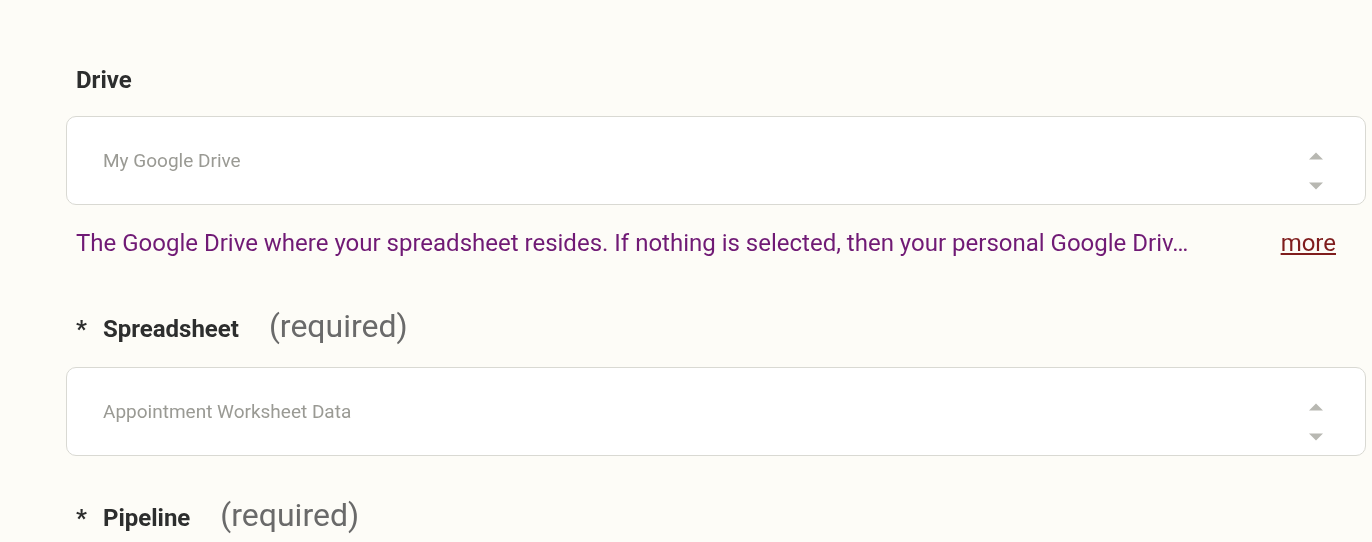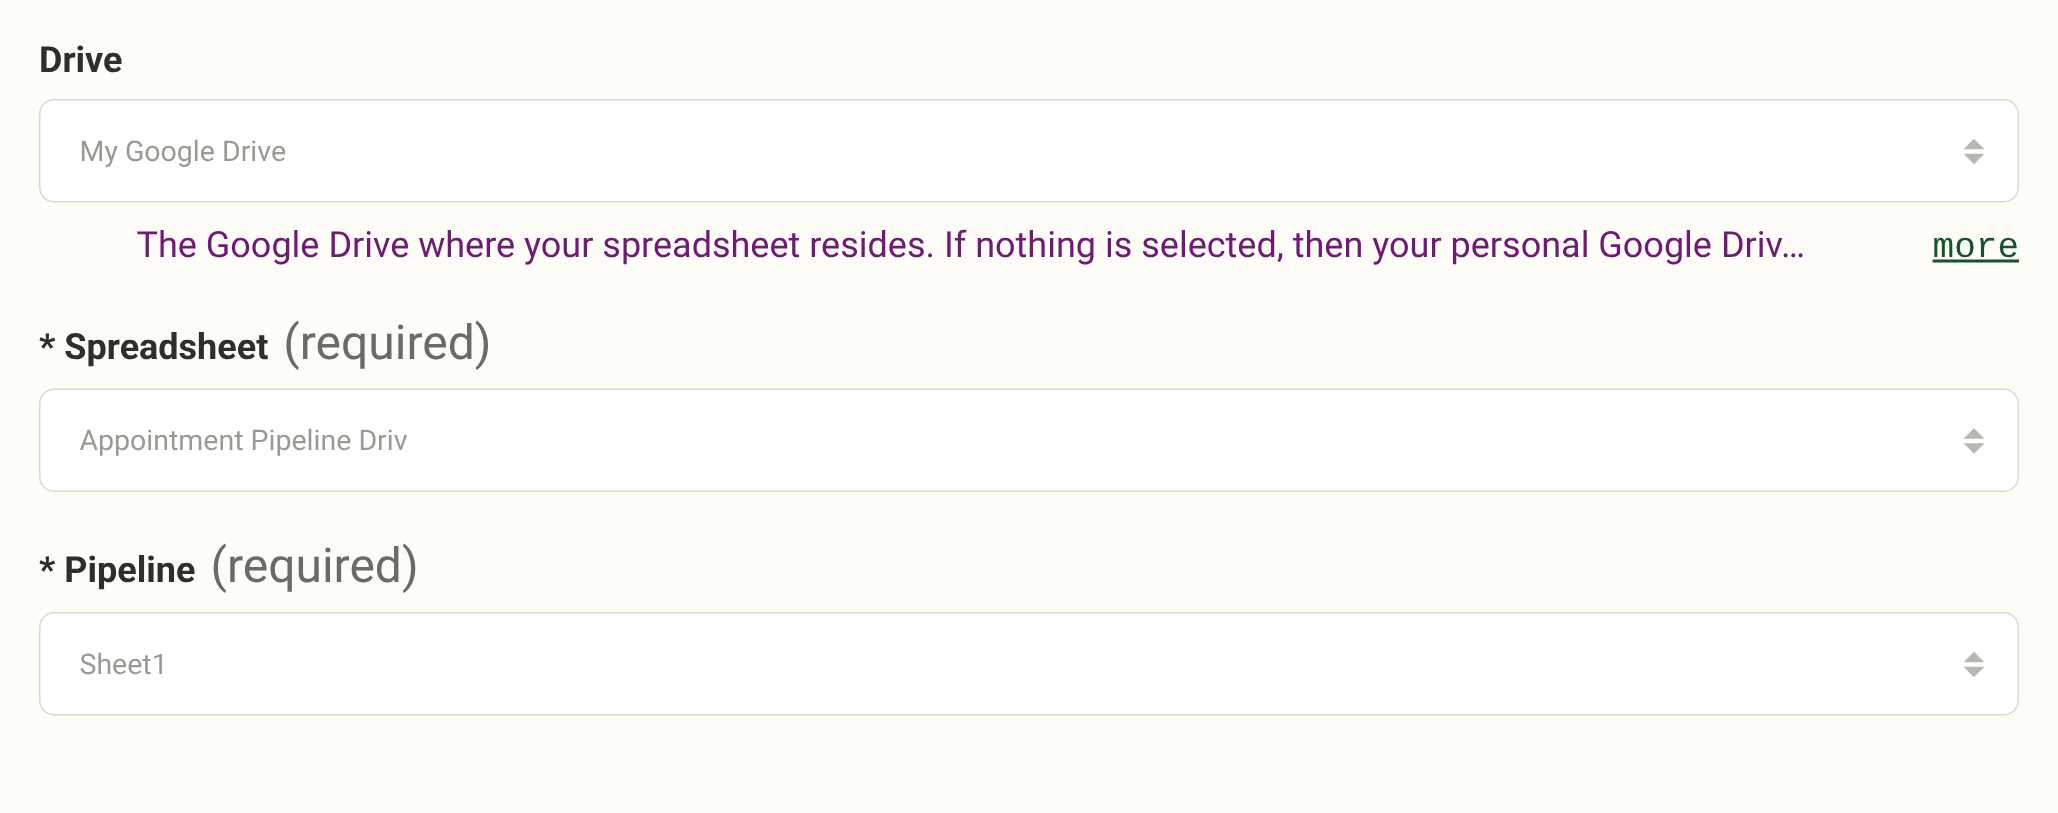--- a/index.html
+++ b/index.html
@@ -1,19 +1,18 @@
 <!DOCTYPE html>
 <html><head>
 <meta charset="utf-8">
 <style>
   * {
     box-sizing: border-box;
-    margin: 0;
+    margin: 10px;
     padding: 0;
-    text-align: center;
   }
   body {
     font-family: -apple-system, BlinkMacSystemFont, "Segoe UI", Roboto, Helvetica, Arial, sans-serif;
     background: #fdfcf7;
     padding: 26px;
     width: 1372px;
     color: #2d2e2e;
   }
   .field-group {
     margin-bottom: 30px;
@@ -92,25 +91,24 @@
     font-size: 24px;
     color: #701a75;
     font-weight: 400;
     white-space: nowrap;
     overflow: hidden;
     text-overflow: ellipsis;
     flex: 1;
   }
   .more-link {
     font-size: 24px;
-    color: #14532d;
+    color: #7f1d1d;
     text-decoration: underline;
     cursor: pointer;
     flex-shrink: 0;
-    font-family: Liberation Mono, monospace;
   }
 </style>
 </head>
 <body>
 
 <div class="field-group">
   <div class="field-label-row">
     <span class="field-label">Drive</span>
   </div>
   <div class="select-box">
@@ -126,21 +124,21 @@
   </div>
 </div>
 
 <div class="field-group">
   <div class="field-label-row">
     <span class="required-star">*</span>
     <span class="field-label">Spreadsheet</span>
     <span class="required-hint">(required)</span>
   </div>
   <div class="select-box">
-    <span class="select-value">Appointment Pipeline Driv</span>
+    <span class="select-value">Appointment Worksheet Data</span>
     <span class="select-chevrons">
       <span class="chev chev-up"></span>
       <span class="chev chev-down"></span>
     </span>
   </div>
 </div>
 
 <div class="field-group">
   <div class="field-label-row">
     <span class="required-star">*</span>

